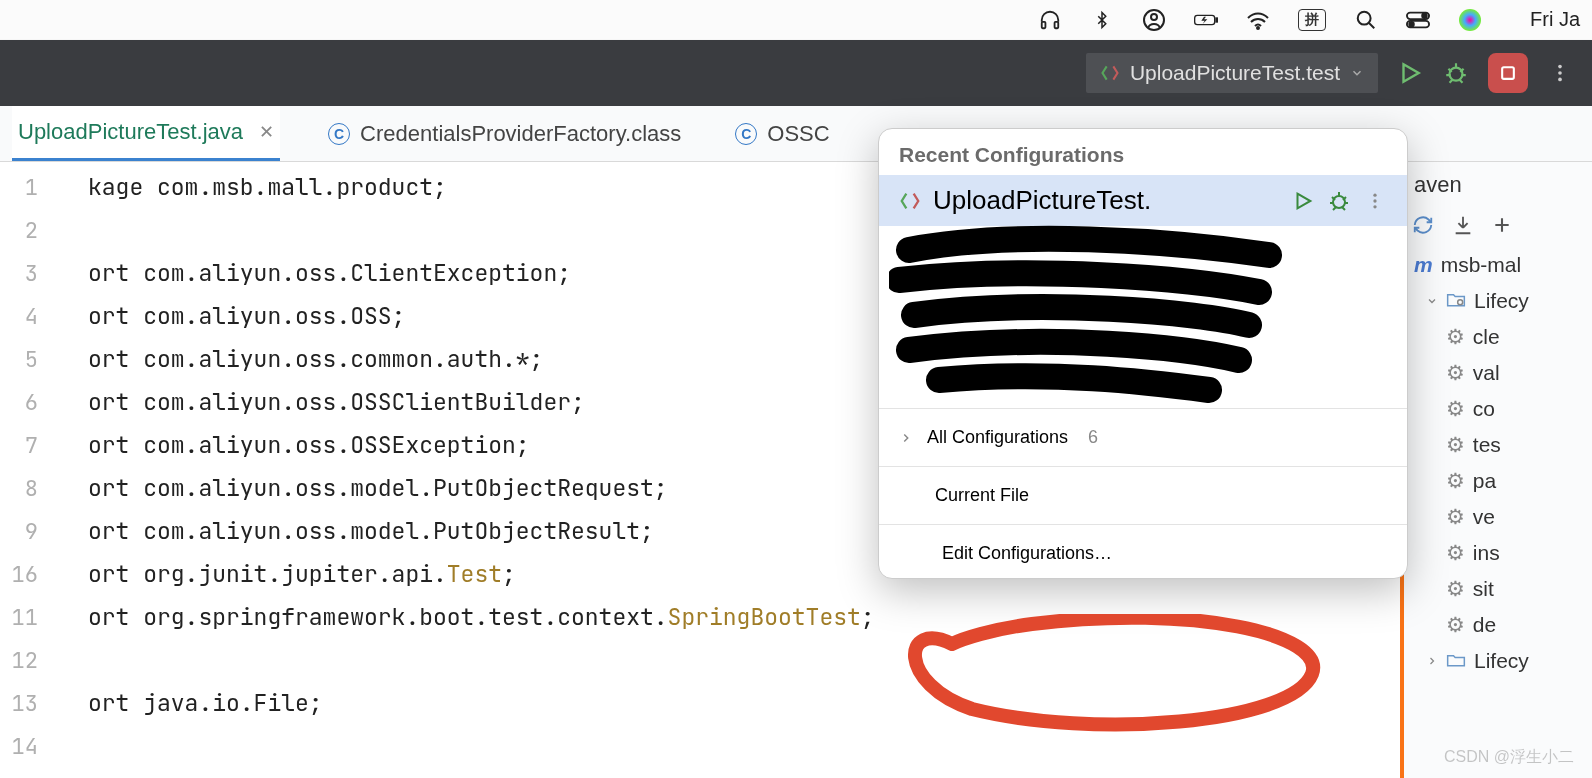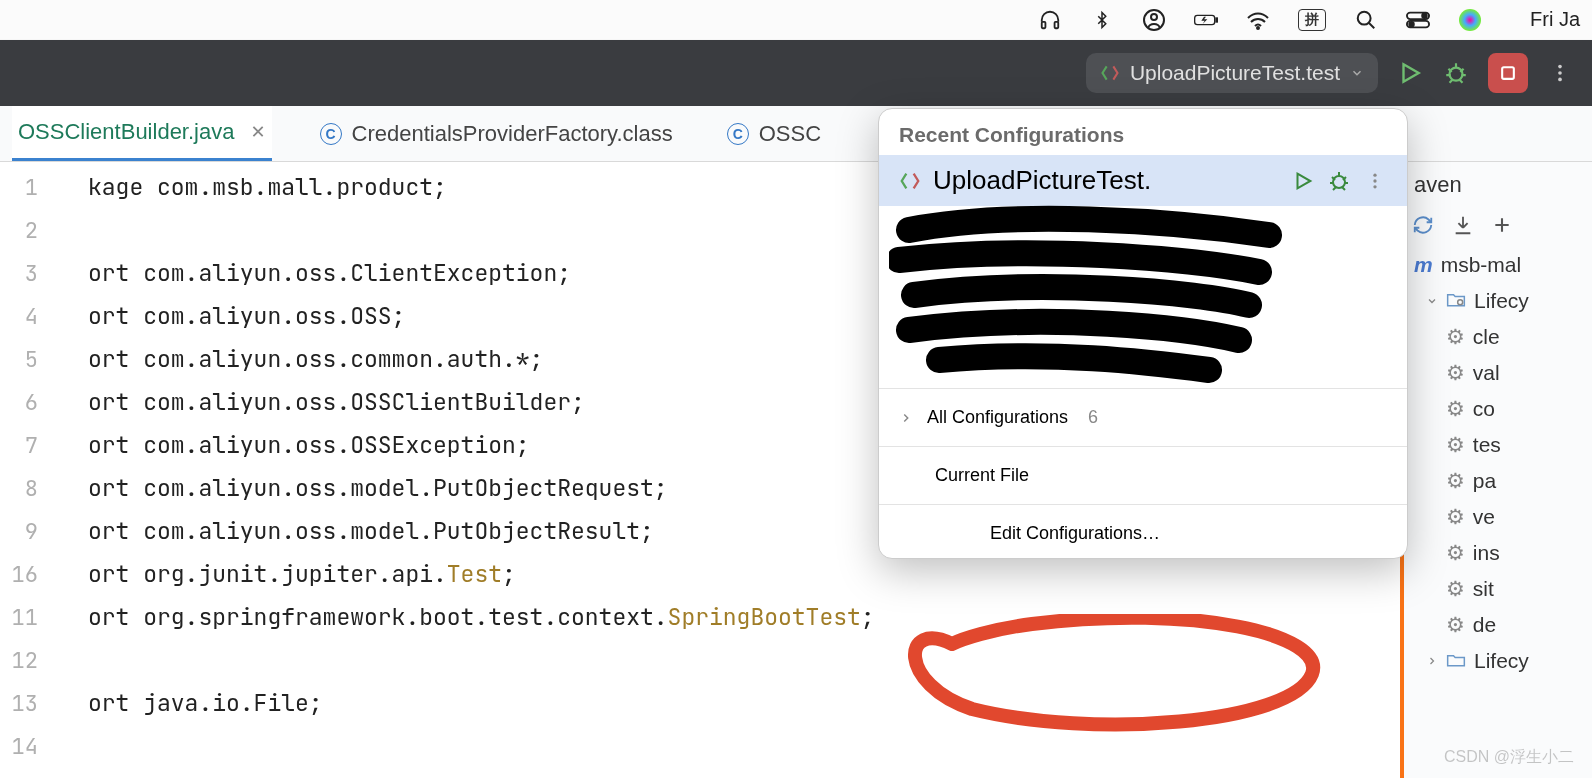--- a/index.html
+++ b/index.html
@@ -18,21 +18,21 @@
 .menubar .mi { width: 24px; height: 24px; display: flex; align-items: center; justify-content: center; }
 .menubar .date { font-size: 20px; color: #222; margin-left: 20px; }
 .pinyin { border: 1.5px solid #333; border-radius: 4px; padding: 1px 6px; font-size: 14px; font-weight: 600; }
 
 .toolbar {
   height: 66px; background: #3a3c40;
   display: flex; align-items: center; justify-content: flex-end;
   padding: 0 18px; gap: 18px;
 }
 .run-selector {
-  background: #4e5054; border-radius: 10px;
+  background: #4e5054; border-radius: 2px;
   display: flex; align-items: center; gap: 10px;
   padding: 8px 14px; color: #e0e0e0;
 }
 .run-selector .run-icon { width: 20px; height: 20px; }
 .run-selector .label { font-size: 21px; }
 .run-selector .chev { color: #aaa; }
 .tb-icon { width: 28px; height: 28px; display:flex; align-items:center; justify-content:center; }
 .stop-btn { background:#c94f4d; border-radius:8px; width:40px; height:40px; display:flex; align-items:center; justify-content:center; }
 
 .tabs {
@@ -57,21 +57,21 @@
 .sidepanel .title { font-size:22px; padding: 10px 0 10px 10px; color:#333; font-weight:400; }
 .sidepanel .tool-row { display:flex; gap:18px; padding: 6px 8px; align-items:center; }
 .sidepanel .m-ic { font-style: italic; color:#4b7bd1; font-weight:700; }
 .sidepanel .node { display:flex; align-items:center; gap:8px; padding: 6px 0 6px 10px; }
 .sidepanel .node.indent1 { padding-left: 22px; }
 .sidepanel .node.indent2 { padding-left: 42px; }
 .gear { color:#888; }
 .folder-ic { color:#6b98c8; }
 
 .popup {
-  position:absolute; left:878px; top:108px; width:530px;
+  position:absolute; left:878px; top:128px; width:530px;
   background:#fff; border:1px solid #ccc; border-radius:14px;
   box-shadow: 0 12px 40px rgba(0,0,0,0.25);
   overflow:hidden; z-index: 50;
 }
 .popup .hdr { padding: 14px 20px 8px; color:#6b6b6b; font-size:21px; font-weight:600; }
 .popup .item {
   display:flex; align-items:center; padding: 10px 20px;
   font-size:26px; gap:12px; cursor:pointer;
 }
 .popup .item.selected { background:#d8e4f7; }
@@ -187,21 +187,21 @@
       <svg viewBox="0 0 24 24" width="22" height="22" fill="#ccc">
         <circle cx="12" cy="5" r="2"></circle>
         <circle cx="12" cy="12" r="2"></circle>
         <circle cx="12" cy="19" r="2"></circle>
       </svg>
     </span>
 </div>
 
 <div class="tabs">
   <div class="tab active">
-    <span>OSSClientBuilder.java</span>
+    <span>UploadPictureTest.java</span>
     <span class="close">✕</span>
   </div>
   <div class="tab">
     <span class="c-icon">C</span>
     <span>CredentialsProviderFactory.class</span>
   </div>
   <div class="tab">
     <span class="c-icon">C</span>
     <span>OSSC</span>
   </div>
@@ -346,21 +346,21 @@
         <path d="M9 6l6 6-6 6" fill="none" stroke="#888" stroke-width="2.5"></path>
       </svg>
     <span>All Configurations</span>
     <span class="count">6</span>
   </div>
   <div class="sep"></div>
   <div class="row" style="padding-left:56px;">
     <span>Current File</span>
   </div>
   <div class="sep"></div>
-  <div class="row" style="padding-left:63px;margin-left:48px;">
+  <div class="row" style="padding-left:63px;">
     <span>Edit Configurations…</span>
   </div>
 </div>
 
 <svg class="annot" width="440" height="120" viewBox="0 0 440 120">
   <path d="M60 30 C 10 5, 5 70, 80 95 C 200 125, 400 110, 420 60 C 435 20, 300 -10, 140 10 C 100 15, 70 25, 60 30" fill="none" stroke="#e1482e" stroke-width="14" stroke-linecap="round"></path>
 </svg>
 
 <div class="watermark">CSDN @浮生小二</div>
 

